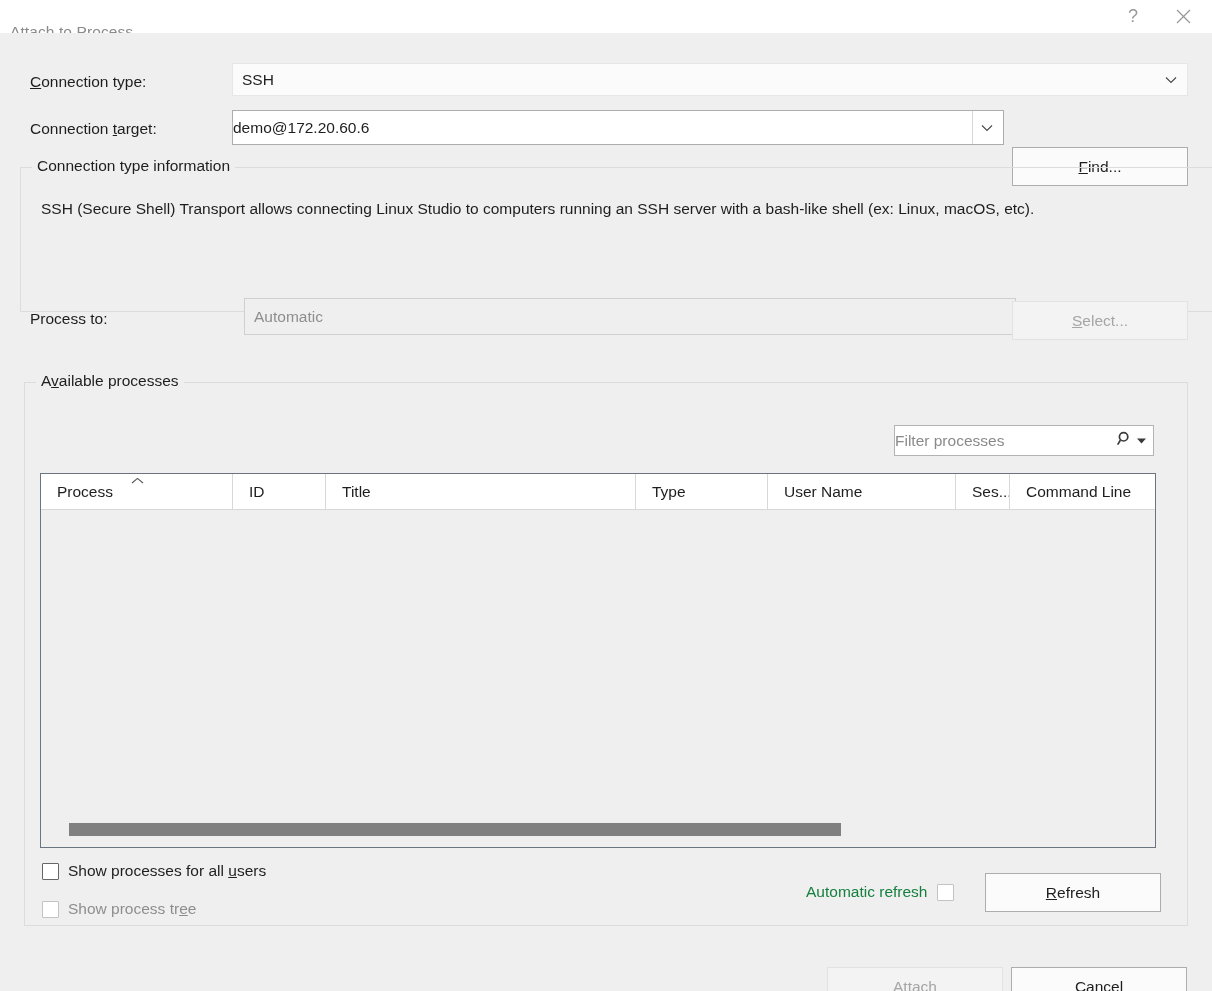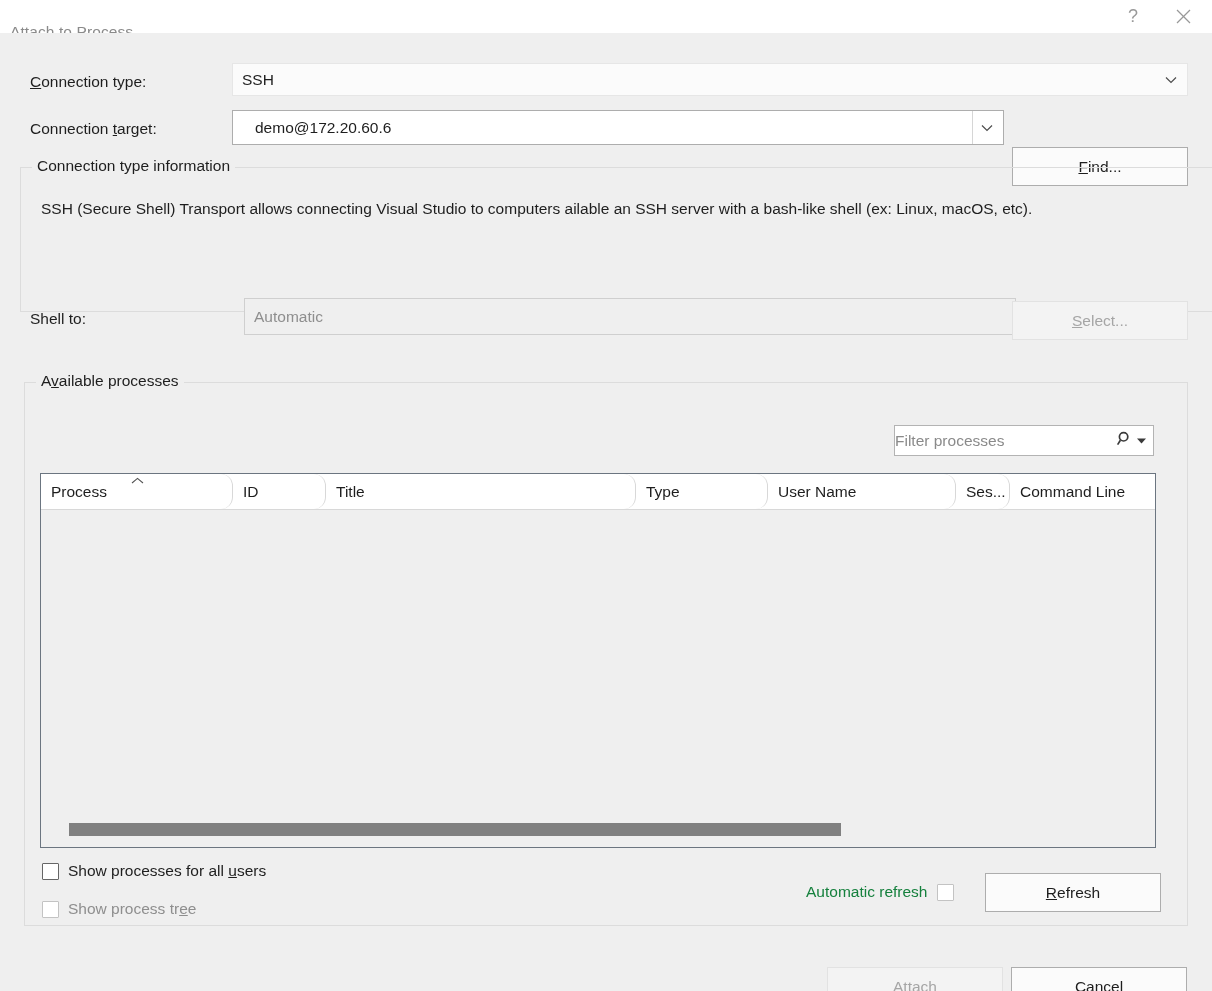--- a/index.html
+++ b/index.html
@@ -103,21 +103,21 @@
     top: 77px;
     width: 772px;
     height: 35px;
     background: #ffffff;
     border: 1px solid #adadad;
     box-sizing: border-box;
     display: flex;
     align-items: center;
   }
   .combo-conn-target .val {
-    padding-left: 22px;
+    padding-left: 0;
     font-size: 15.5px;
     color: #1e1e1e;
   }
   .combo-conn-target .sep {
     position: absolute;
     right: 30px;
     top: 0;
     bottom: 0;
     width: 1px;
     background: #d6d6d6;
@@ -240,28 +240,27 @@
     display: flex;
     height: 36px;
     background: #ffffff;
     border-bottom: 1px solid #d8d8d8;
     box-sizing: border-box;
   }
   .th {
     position: relative;
     display: flex;
     align-items: center;
-    padding-left: 10px;
+    padding-left: 16px;
     font-size: 15.5px;
     color: #1e1e1e;
     box-sizing: border-box;
     border-right: 1px solid #d8d8d8;
     white-space: nowrap;
     overflow: hidden;
-    border-radius: 12px;
   }
   .th:last-child { border-right: none; }
   .sort-indicator {
     position: absolute;
     left: 90px;
     top: 2px;
     color: #555555;
     font-size: 11px;
     line-height: 11px;
   }
@@ -351,24 +350,24 @@
         <polyline points="1,1.5 6,6.5 11,1.5" fill="none" stroke="#4d4d4d" stroke-width="1.2"></polyline>
       </svg>
     </span>
   </div>
   <div class="btn strong btn-find">
     <span><span class="u">F</span><span>ind...</span></span>
   </div>
 
   <div class="groupbox gb-info">
     <div class="gb-legend">Connection type information</div>
-    <div class="gb-info-text">SSH (Secure Shell) Transport allows connecting Visual Studio to computers ailable an SSH server with a bash-like shell (ex: Linux, macOS, etc).</div>
-  </div>
-
-  <div class="lbl row-attach-label">Shell to:</div>
+    <div class="gb-info-text">SSH (Secure Shell) Transport allows connecting Linux Studio to computers running an SSH server with a bash-like shell (ex: Linux, macOS, etc).</div>
+  </div>
+
+  <div class="lbl row-attach-label">Process to:</div>
   <div class="field-attach-to">
     <span class="val">Automatic</span>
   </div>
   <div class="btn disabled btn-select">
     <span><span class="u">S</span><span>elect...</span></span>
   </div>
 
   <div class="groupbox gb-processes">
     <div class="gb-legend"><span>A</span><span class="u">v</span><span>ailable processes</span></div>
   </div>

